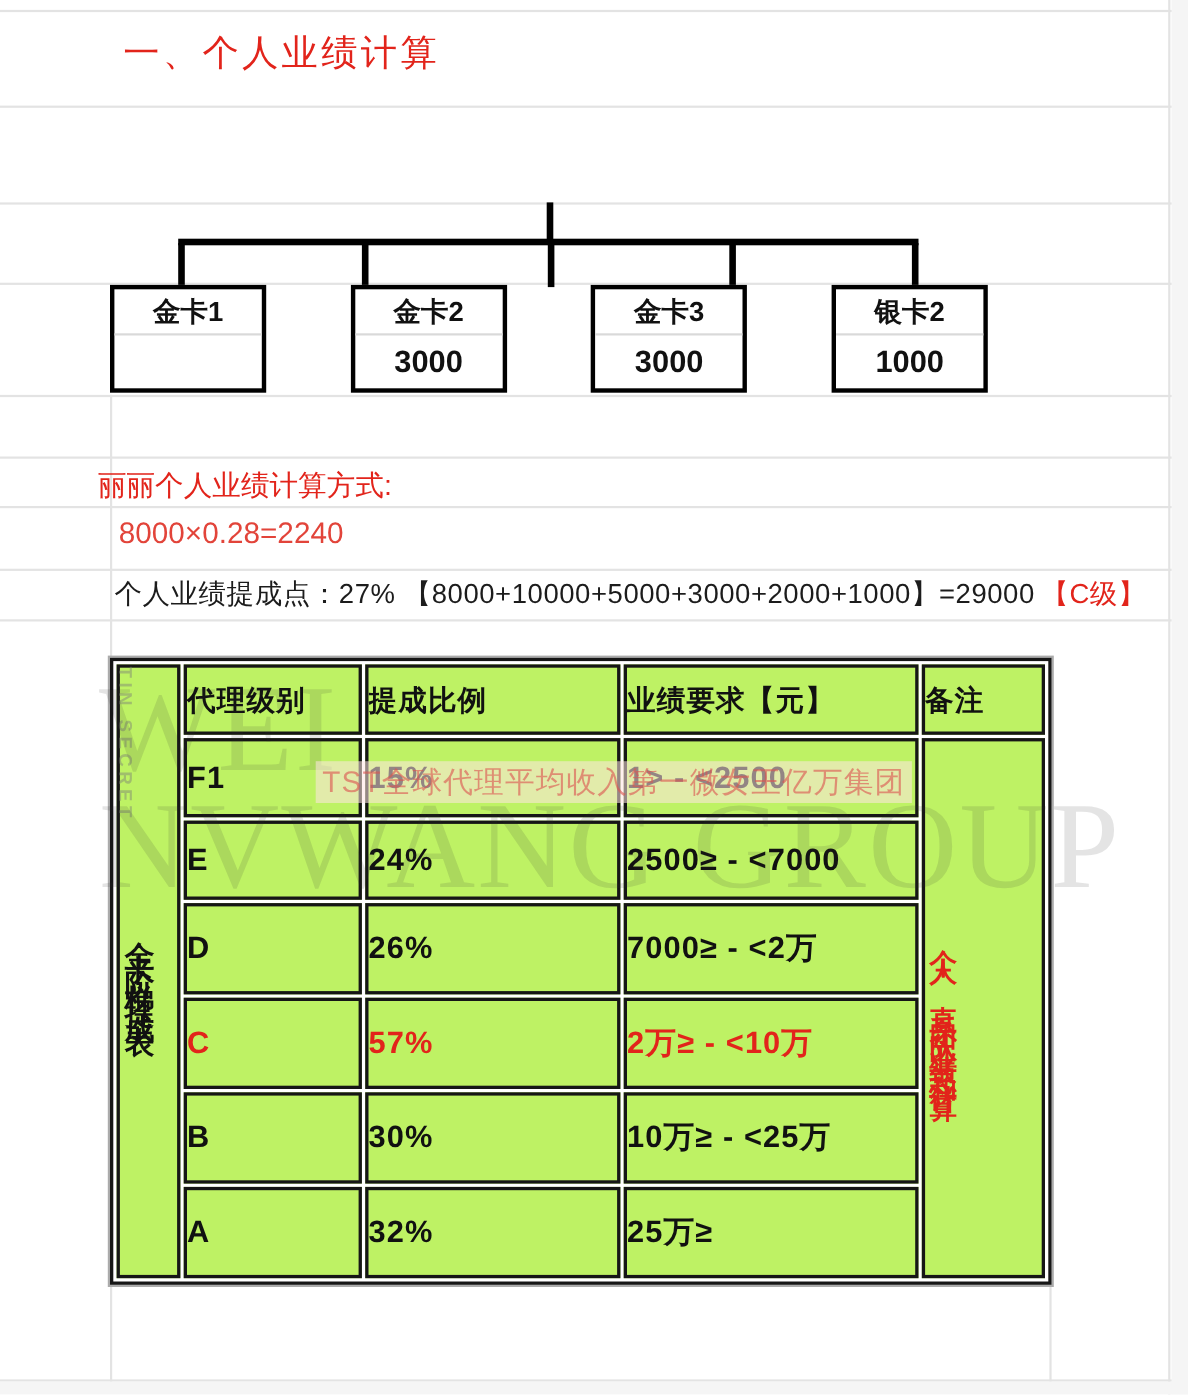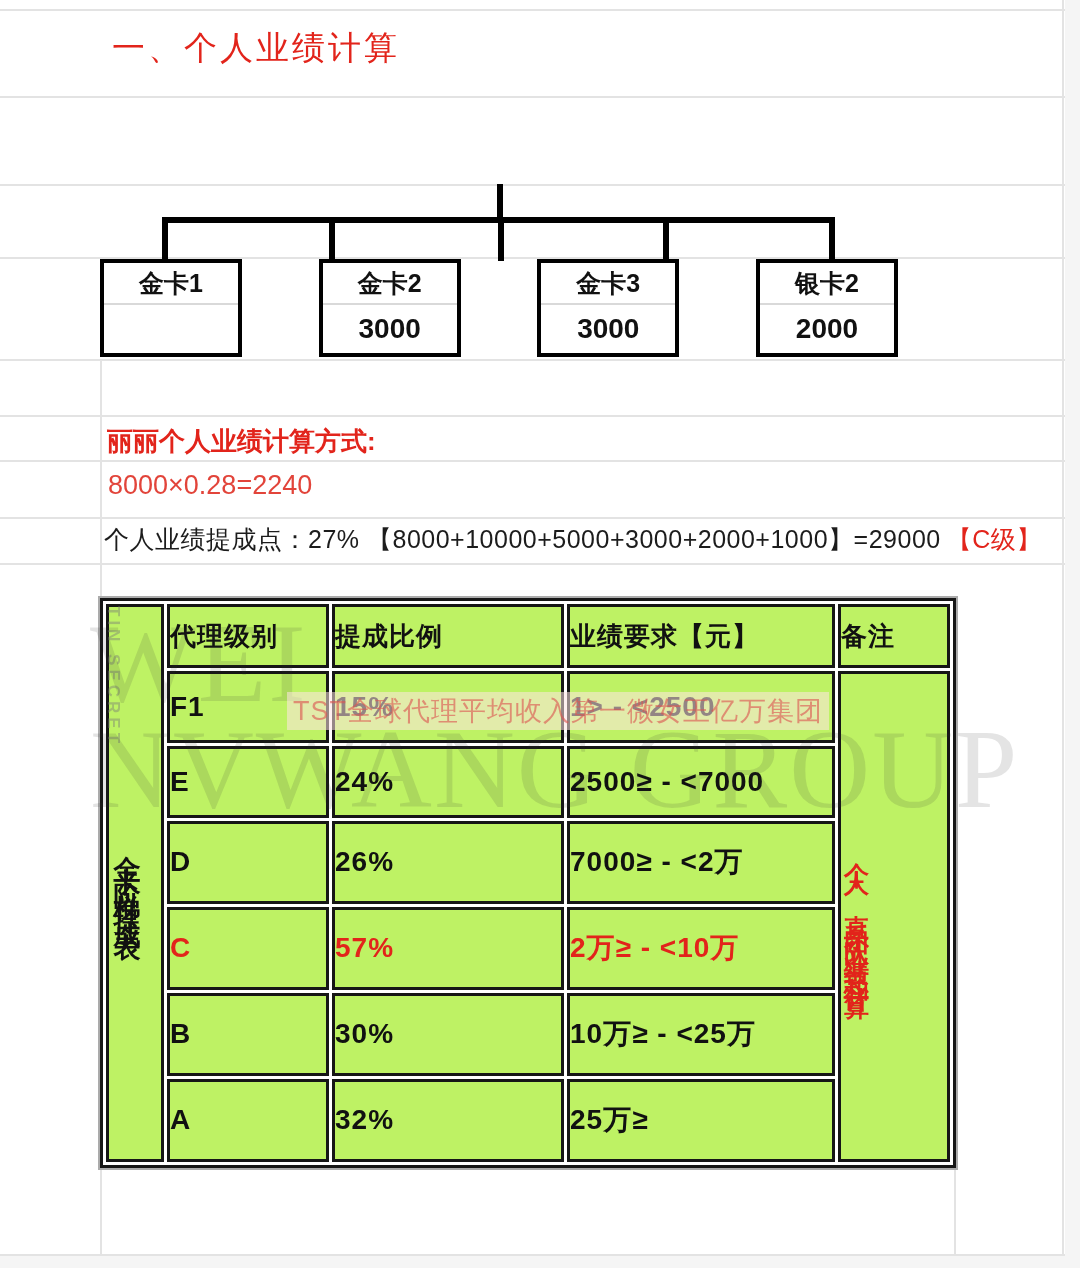--- a/index.html
+++ b/index.html
@@ -33,21 +33,21 @@
     justify-content:space-between; z-index:2;
   }
   .child-box { width:142px; height:98px; border:4px solid #000; background:#fff; display:flex; flex-direction:column; }
   .child-name {
     flex:0 0 42px; display:flex; align-items:center; justify-content:center;
     font-size:25px; font-weight:700; border-bottom:2px solid #d9d9d9;
   }
   .child-value { flex:1; display:flex; align-items:center; justify-content:center; font-size:28px; font-weight:700; }
 
   
-  .calc-heading { position:absolute; left:107px; top:424px; font-size:26px; font-weight:700; color:var(--accent); z-index:2; }
+  .calc-heading { position:absolute; left:89px; top:424px; font-size:26px; font-weight:400; color:var(--accent); z-index:2; }
   .calc-formula { position:absolute; left:108px; top:470px; font-size:27px; font-weight:400; color:#e2443a; z-index:2; }
   .calc-summary { position:absolute; left:104px; top:523px; font-size:25px; font-weight:400; color:#1c1c1c; z-index:2; letter-spacing:0.5px; }
   .calc-summary .red { color:var(--accent); font-weight:500; margin-left:6px; }
 
   
   .table-wrap {
     position:absolute; left:100px; top:598px; width:856px; height:570px;
     border:3px solid #161616; box-shadow:0 0 0 2px #ababab; background:#fff; z-index:2;
   }
   table.grid { width:100%; height:100%; border-collapse:separate; border-spacing:3px; table-layout:fixed; }
@@ -118,21 +118,21 @@
       <div class="child-box">
         <div class="child-name">金卡2</div>
         <div class="child-value">3000</div>
       </div>
       <div class="child-box">
         <div class="child-name">金卡3</div>
         <div class="child-value">3000</div>
       </div>
       <div class="child-box">
         <div class="child-name">银卡2</div>
-        <div class="child-value">2000</div>
+        <div class="child-value">1000</div>
       </div>
     </div>
 
   <div class="calc-heading">丽丽个人业绩计算方式:</div>
   <div class="calc-formula">8000×0.28=2240</div>
   <div class="calc-summary">
     <span>个人业绩提成点：27% 【8000+10000+5000+3000+2000+1000】=29000</span><span class="red">【C级】</span>
   </div>
 
   <div class="table-wrap">

